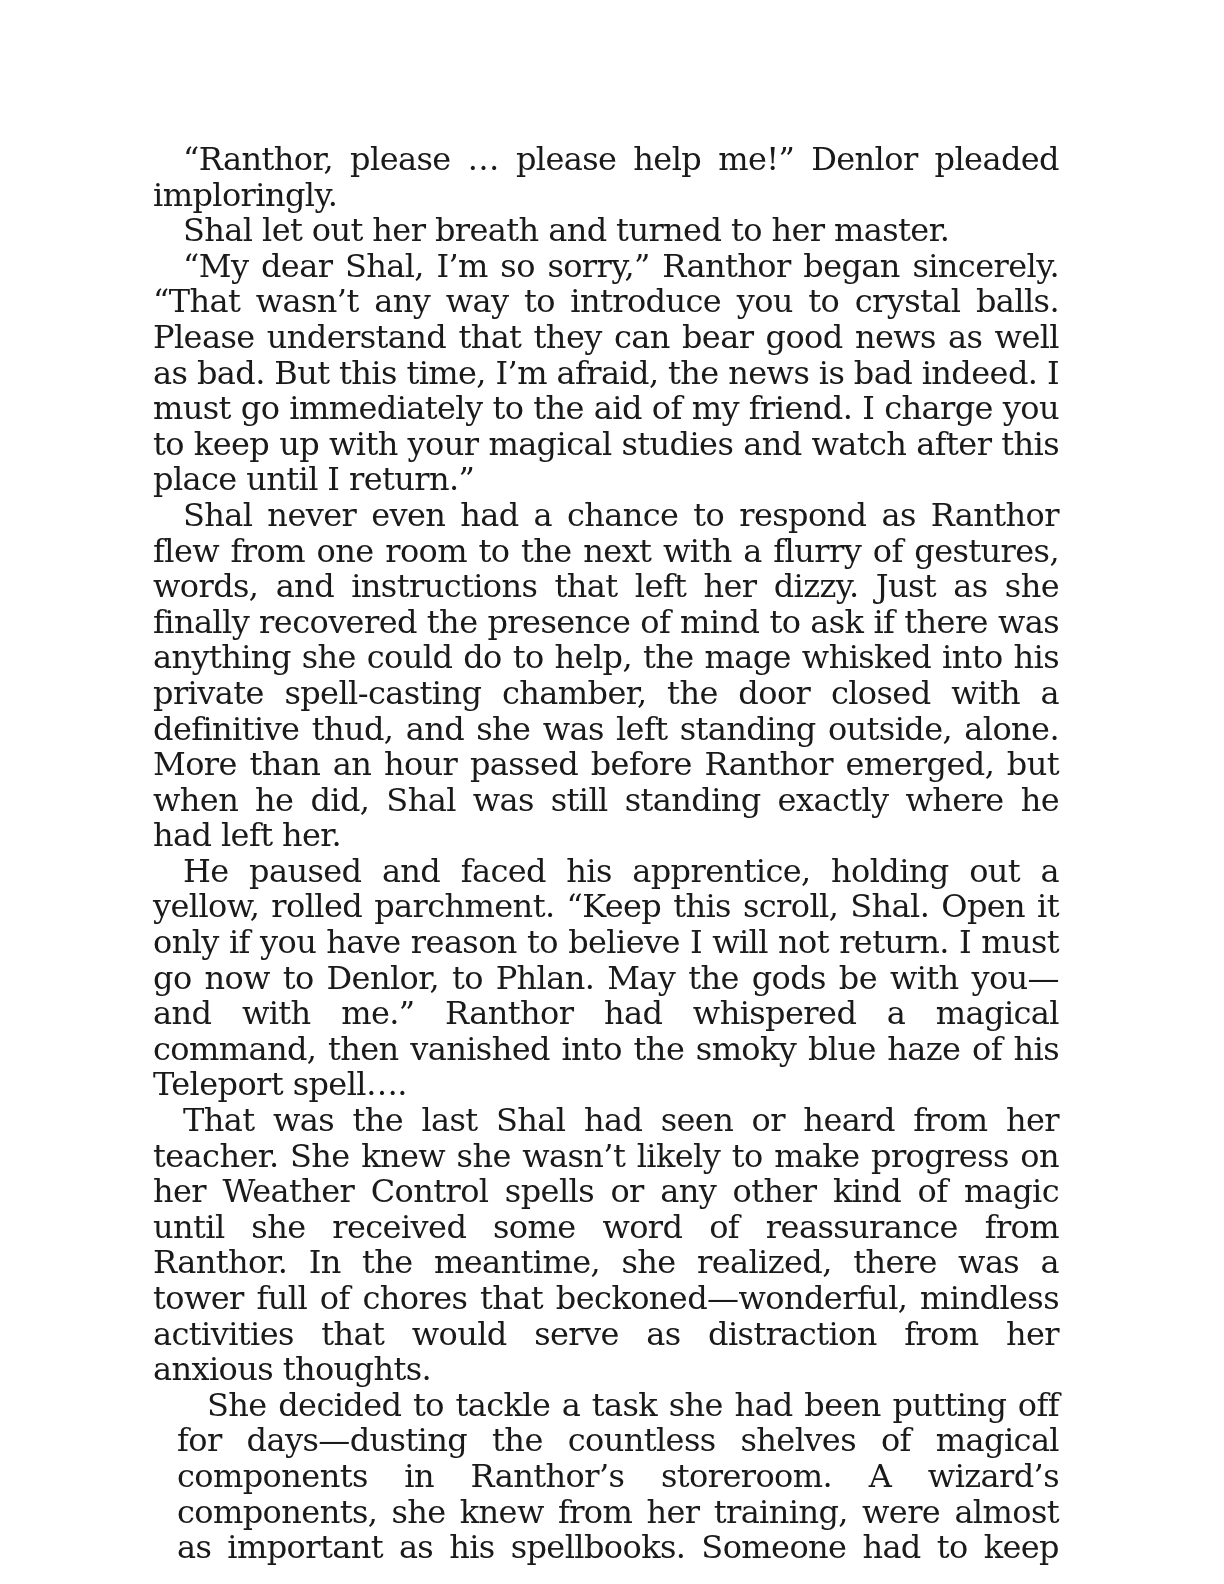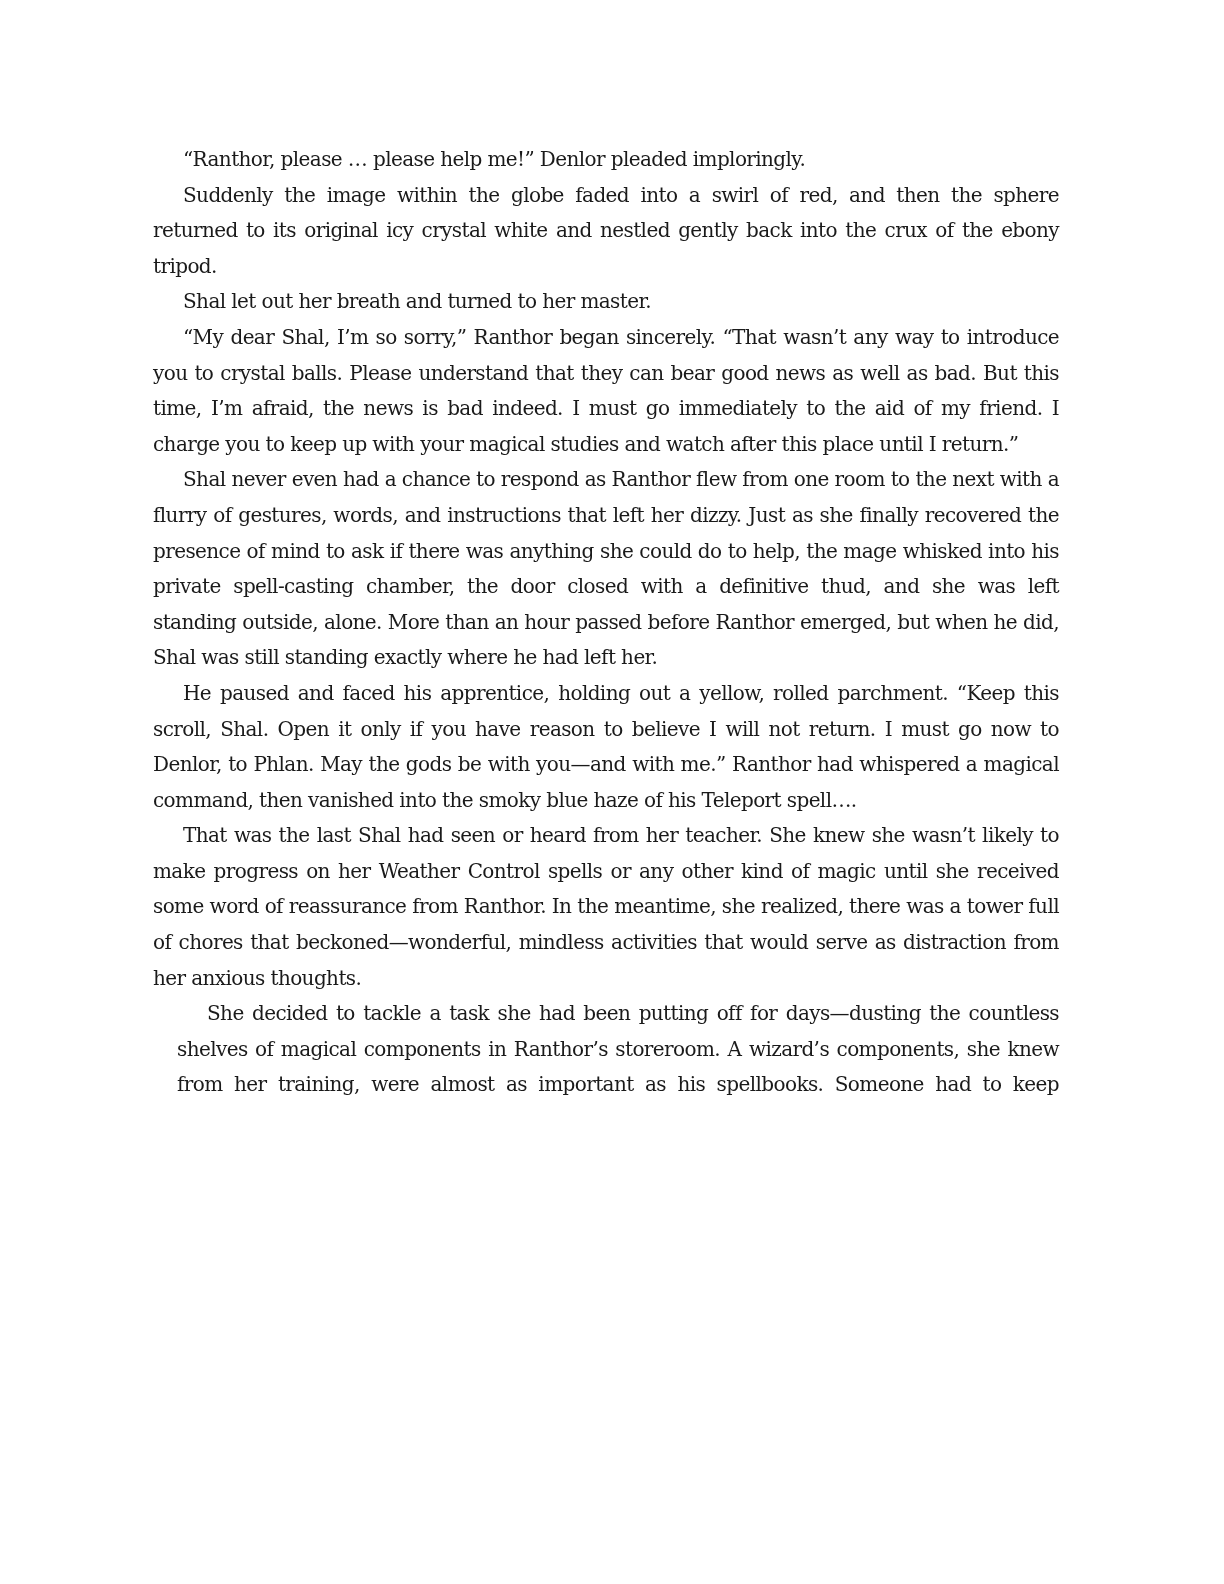--- a/index.html
+++ b/index.html
@@ -12,21 +12,21 @@
     height: 1584px;
     position: relative;
     overflow: hidden;
   }
   .page {
     position: absolute;
     left: 153px;
     top: 142px;
     width: 906px;
     font-family: "DejaVu Serif", "Liberation Serif", serif;
-    font-size: 20px;
+    font-size: 32px;
     line-height: 35.6px;
     color: #1a1a1a;
     letter-spacing: -0.6px;
     word-spacing: 0px;
   }
   .para {
     margin: 0;
     text-indent: 30px;
     text-align: justify;
     text-align-last: left;
@@ -35,20 +35,19 @@
   .para.last-cut {
     text-align-last: justify;
     margin-left: 24px;
   }
 </style>
 </head>
 <body>
 
 <div class="page">
   <p class="para">“Ranthor, please … please help me!” Denlor pleaded imploringly.</p>
-  <p class="para">Suddenly the image within the globe faded into a swirl of red, and then the sphere returned to its original icy crystal white and nestled gently back into the crux of the ebony tripod.</p>
   <p class="para">Shal let out her breath and turned to her master.</p>
   <p class="para">“My dear Shal, I’m so sorry,” Ranthor began sincerely. “That wasn’t any way to introduce you to crystal balls. Please understand that they can bear good news as well as bad. But this time, I’m afraid, the news is bad indeed. I must go immediately to the aid of my friend. I charge you to keep up with your magical studies and watch after this place until I return.”</p>
   <p class="para">Shal never even had a chance to respond as Ranthor flew from one room to the next with a flurry of gestures, words, and instructions that left her dizzy. Just as she finally recovered the presence of mind to ask if there was anything she could do to help, the mage whisked into his private spell-casting chamber, the door closed with a definitive thud, and she was left standing outside, alone. More than an hour passed before Ranthor emerged, but when he did, Shal was still standing exactly where he had left her.</p>
   <p class="para">He paused and faced his apprentice, holding out a yellow, rolled parchment. “Keep this scroll, Shal. Open it only if you have reason to believe I will not return. I must go now to Denlor, to Phlan. May the gods be with you—and with me.” Ranthor had whispered a magical command, then vanished into the smoky blue haze of his Teleport spell….</p>
   <p class="para">That was the last Shal had seen or heard from her teacher. She knew she wasn’t likely to make progress on her Weather Control spells or any other kind of magic until she received some word of reassurance from Ranthor. In the meantime, she realized, there was a tower full of chores that beckoned—wonderful, mindless activities that would serve as distraction from her anxious thoughts.</p>
   <p class="para last-cut">She decided to tackle a task she had been putting off for days—dusting the countless shelves of magical components in Ranthor’s storeroom. A wizard’s components, she knew from her training, were almost as important as his spellbooks. Someone had to keep</p>
 </div>
 
 </body></html>

